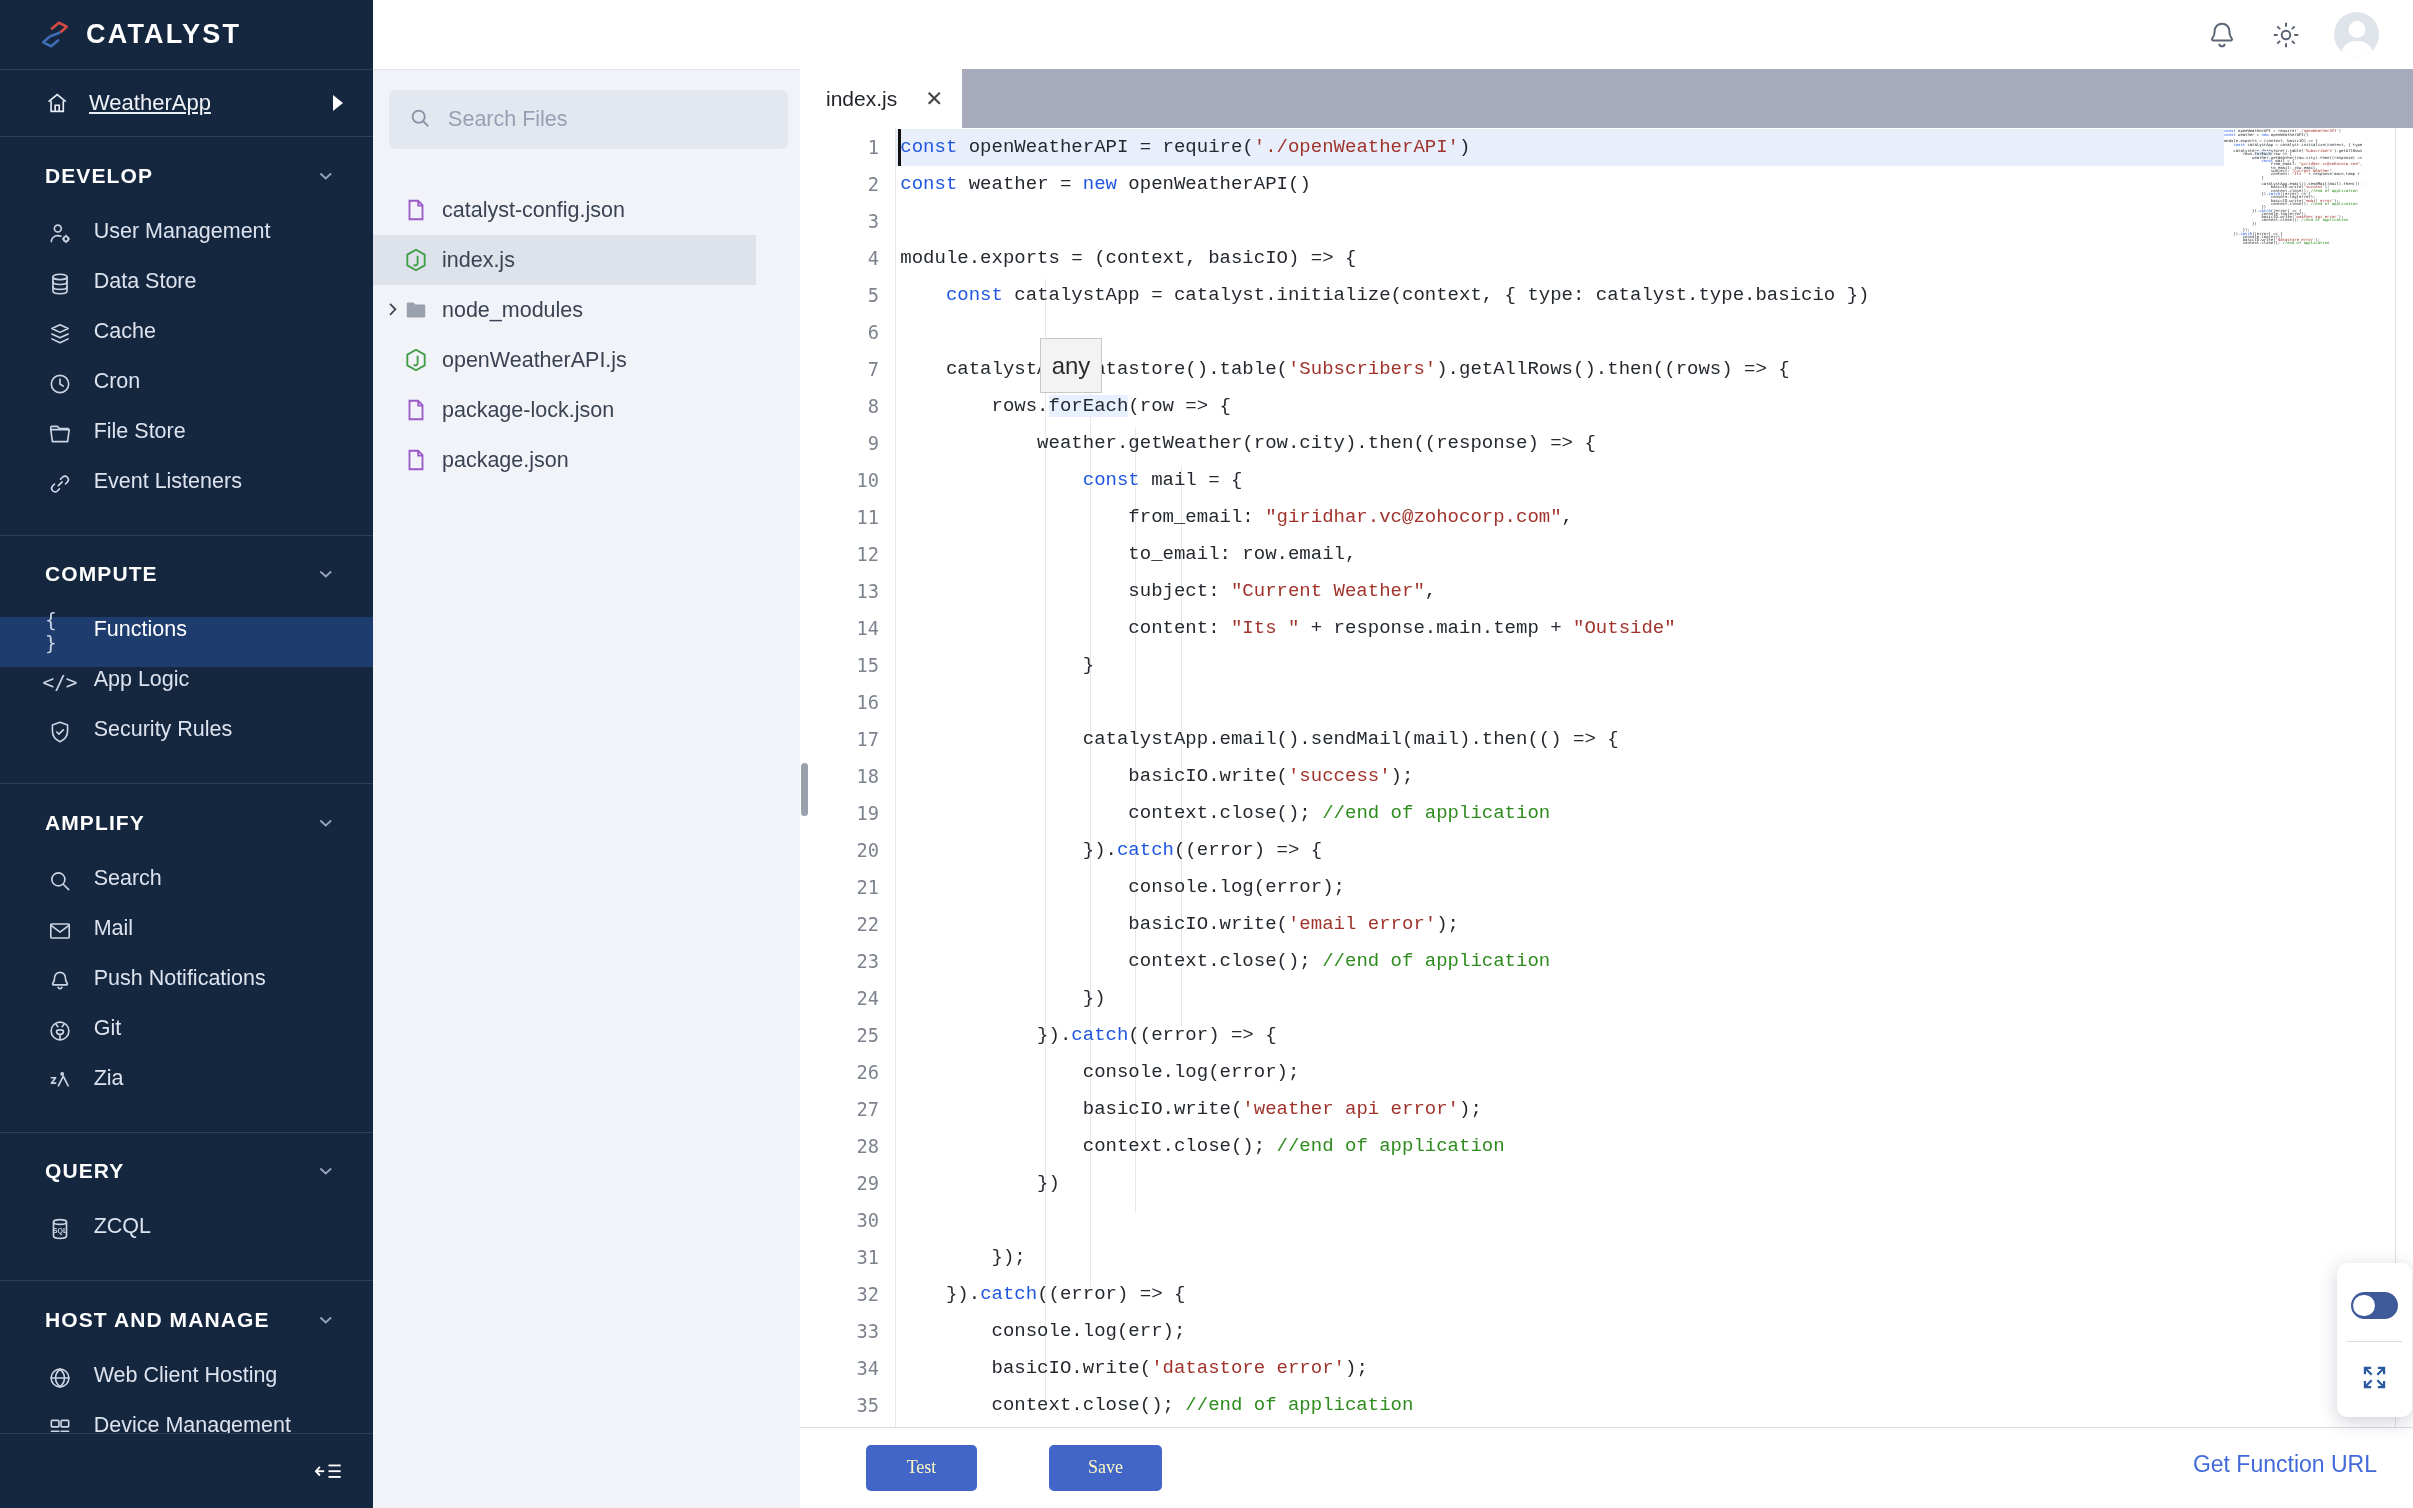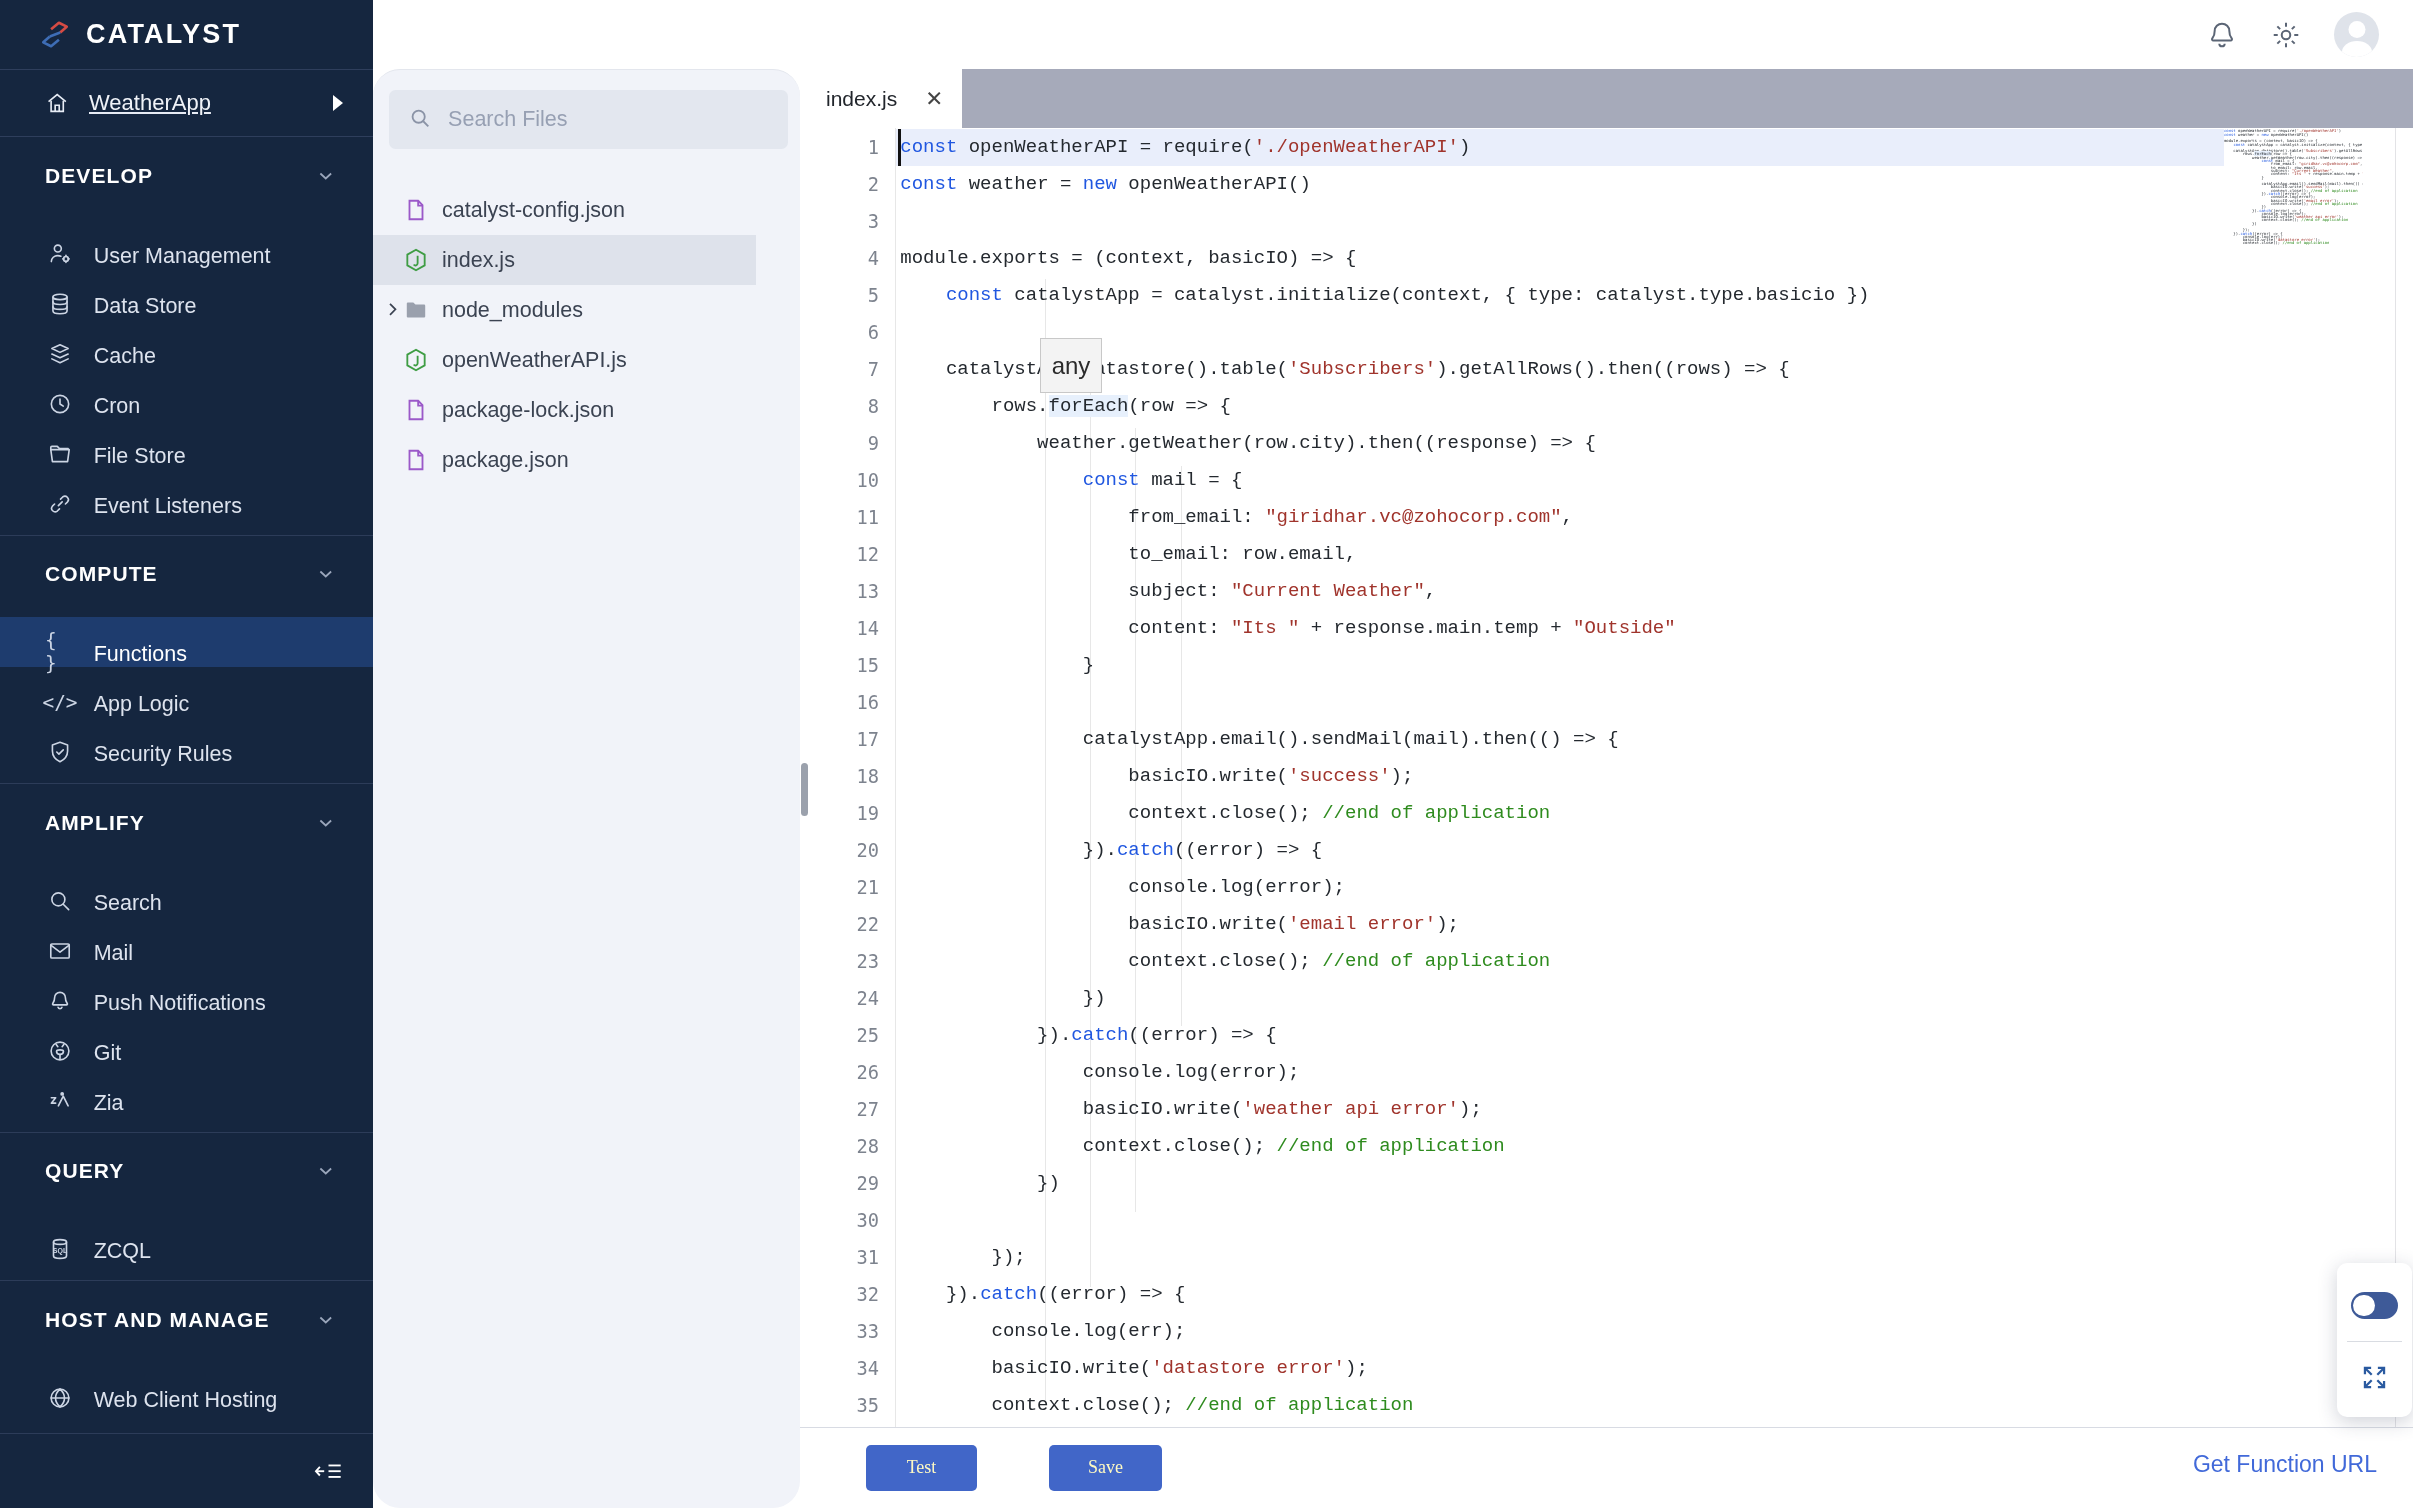--- a/index.html
+++ b/index.html
@@ -21,21 +21,21 @@
   .brand{font-size:27px;font-weight:bold;letter-spacing:2.2px;color:#fff;}
   .app-row{height:67px;display:flex;align-items:center;padding-left:42px;gap:17px;
     border-bottom:0.7px solid #2e3e5c;position:relative;text-decoration:underline;}
   .app-row .lbl{font-size:22px;color:#f0f3f8;}
   .caret-right{position:absolute;right:30px;width:0;height:0;border-top:8px solid transparent;
     border-bottom:8px solid transparent;border-left:10px solid #fff;}
   .side-section{padding:21.5px 0 16px 0;border-bottom:0.7px solid #2c3c59;}
   .side-header{display:flex;align-items:center;justify-content:space-between;
     padding:0 37px 0 45px;height:34px;margin-bottom:26px;}
   .side-header .ttl{font-size:21px;font-weight:bold;letter-spacing:1.1px;color:#fff;}
-  .side-item{height:50px;display:flex;align-items:flex-end;gap:18.7px;padding-left:45px;
+  .side-item{height:50px;display:flex;align-items:flex-start;gap:18.7px;padding-left:45px;
     font-size:21.5px;color:#dde3ee;cursor:pointer;}
   .side-item.active{background:var(--sidebar-active);color:#fff;}
   .icn{width:30px;height:30px;display:inline-flex;align-items:center;justify-content:center;
     color:#ccd5e4;flex:0 0 30px;}
   .icn svg{display:block}
   .icn-text{font-family:"DejaVu Sans Mono",monospace;font-size:19.4px;color:#ccd5e4;}
   .sidebar-footer{position:absolute;left:0;bottom:0;width:373px;height:75px;
     background:var(--sidebar-bg);border-top:0.7px solid #2c3c59;display:flex;
     align-items:center;justify-content:flex-end;padding-right:30px;}
 
@@ -45,21 +45,21 @@
   .top-icn{color:#5b6575;display:inline-flex;cursor:pointer;}
   .avatar{width:45px;height:45px;border-radius:50%;background:#dfe3ea;position:relative;
     overflow:hidden;cursor:pointer;}
   .avatar .head{position:absolute;left:50%;top:8.6px;transform:translateX(-50%);
     width:17px;height:17px;border-radius:50%;background:#fff;}
   .avatar .body{position:absolute;left:50%;top:29px;transform:translateX(-50%);
     width:30px;height:21.5px;border-radius:50% 50% 0 0;background:#fff;}
 
   
   .filepanel{position:absolute;left:373px;top:69px;width:427px;bottom:0;
-    background:var(--panel-bg);border-top:0.7px solid #e3e6ed;border-radius:27px;}
+    background:var(--panel-bg);border-top:0.7px solid #e3e6ed;}
   .searchbox{position:absolute;left:16px;top:20px;width:399px;height:59px;border-radius:6.5px;
     background:#e3e7ef;display:flex;align-items:center;padding-left:18.7px;gap:16px;}
   .searchbox input{border:none;outline:none;background:transparent;font-size:21.5px;
     color:#3b4352;width:287px;font-family:"Liberation Sans",sans-serif;}
   .searchbox input::placeholder{color:#97a0b3;}
   .filelist{position:absolute;left:0;top:115px;width:383px;}
   .file-row{height:50px;display:flex;align-items:center;position:relative;cursor:pointer;}
   .file-row.selected{background:var(--selected-file-bg);}
   .file-row .chev{position:absolute;left:10px;color:#3b4352;}
   .file-row .ficn{position:absolute;left:30px;display:inline-flex;}

